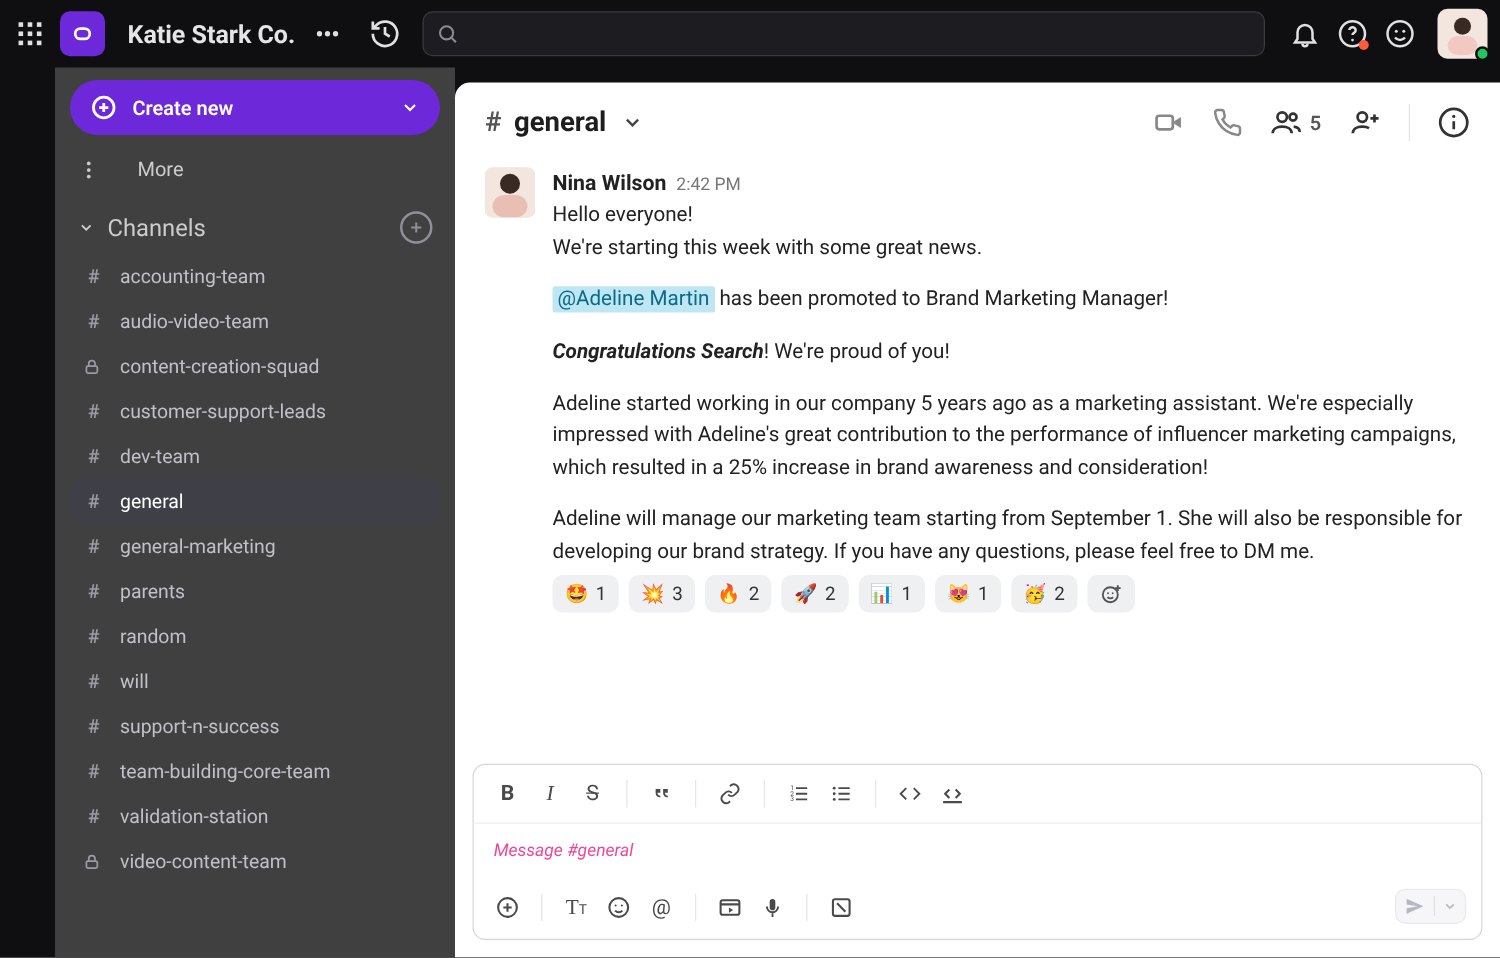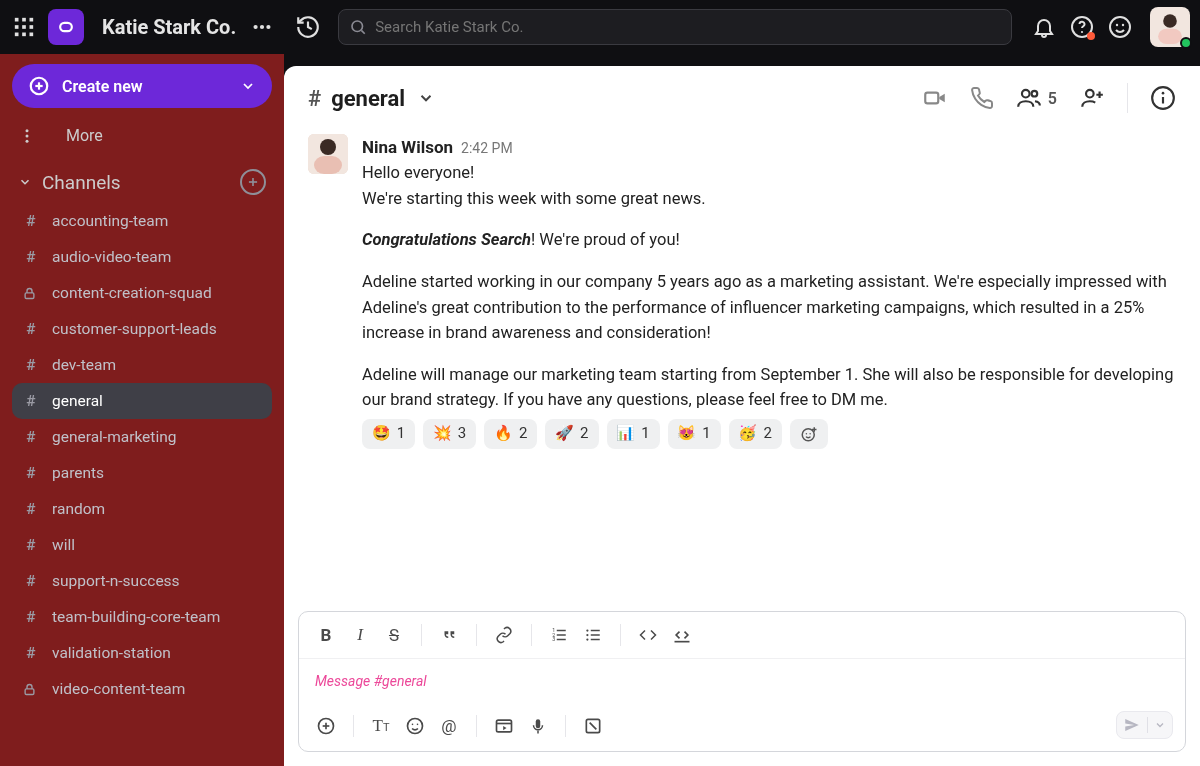--- a/index.html
+++ b/index.html
@@ -7,21 +7,21 @@
   .topbar { display: flex; align-items: center; height: 54px; background: #0f0f12; padding: 0 10px; gap: 10px; }
   .tb-icon { width: 28px; height: 28px; display: flex; align-items: center; justify-content: center; color: #e0e0e0; border-radius: 6px; }
   .logo-badge { width: 36px; height: 36px; border-radius: 8px; background: #6d28d9; display:flex; align-items:center; justify-content:center; font-weight:700; color:#fff; font-size:18px;}
   .ws-name { color: #e5e5e5; font-weight: 700; font-size: 20px; margin-left: 8px; }
   .search { flex: 1; height: 36px; border: 1px solid #3a3a40; border-radius: 8px; background: #1d1d21; display: flex; align-items: center; padding: 0 10px; color: #8a8a93; gap: 8px; margin-left: 6px; margin-right: 8px; }
   .search input { flex: 1; background: transparent; border: none; outline: none; color: #ddd; font-size: 15px; }
   .avatar { width: 40px; height: 40px; border-radius: 8px; background: #f2e6df; position: relative; overflow: visible; }
   .avatar .status { position: absolute; right: -2px; bottom: -2px; width: 12px; height: 12px; border-radius: 50%; background: #22c55e; border: 2px solid #0f0f12; }
 
   .body { display: flex; height: calc(766px - 54px); }
-  .sidebar { width: 284px; background: #7f1d1d; display: flex; flex-direction: column; padding: 10px 12px 0 12px; overflow: hidden; }
+  .sidebar { width: 320px; background: #404040; display: flex; flex-direction: column; padding: 10px 12px 0 12px; overflow: hidden; margin-left: 44px; }
   .create-btn { background: #6d28d9; color: #fff; border-radius: 999px; height: 44px; display: flex; align-items: center; padding: 0 16px; gap: 12px; font-weight: 600; font-size: 16px; justify-content: space-between; }
   .create-left { display:flex; align-items:center; gap:12px; }
   .more-row { display: flex; align-items: center; gap: 30px; color: #ccc; padding: 18px 6px 10px; font-size: 16px; }
   .section-header { display: flex; align-items: center; justify-content: space-between; padding: 14px 6px 8px; color: #ccc; font-size: 19px; }
   .section-header .left { display:flex; align-items:center; gap:10px; }
   .chev { width: 14px; height: 14px; }
   .plus-circle { width: 26px; height: 26px; border: 2px solid #8f8f98; border-radius: 50%; display:flex; align-items:center; justify-content:center; color:#8f8f98; font-size:16px; line-height: 1; }
   .channels { overflow-y: auto; }
   .channel { display: flex; align-items: center; gap: 12px; height: 36px; padding: 0 10px; border-radius: 10px; color: #c0c0c8; font-size: 15.5px; }
   .channel.active { background: #3f3f47; color: #fff; }
@@ -94,21 +94,20 @@
         <path d="M3 12a9 9 0 1 0 2.6-6.3L3 8"></path>
         <polyline points="3 3 3 8 8 8"></polyline>
         <polyline points="12 7 12 12 15.5 14"></polyline>
       </svg>
   </div>
   <div class="search">
     <svg width="18" height="18" viewBox="0 0 24 24" fill="none" stroke="#8a8a93" stroke-width="2.2">
         <circle cx="11" cy="11" r="7"></circle>
         <line x1="21" y1="21" x2="16.5" y2="16.5"></line>
       </svg>
-    <input placeholder="Search Katie Stark Co." style="">
   </div>
   <div class="tb-icon">
     <svg width="24" height="24" viewBox="0 0 24 24" fill="none" stroke="#e0e0e0" stroke-width="2">
         <path d="M18 16v-5a6 6 0 10-12 0v5l-2 3h16z"></path>
         <path d="M10 20a2 2 0 004 0"></path>
       </svg>
   </div>
   <div class="tb-icon" style="position:relative;">
     <svg width="24" height="24" viewBox="0 0 24 24" fill="none" stroke="#e0e0e0" stroke-width="2">
         <circle cx="12" cy="12" r="10"></circle>
@@ -295,20 +294,23 @@
               <rect x="6" y="22" width="28" height="18" rx="10" fill="#e9bfb3"></rect>
             </svg>
         </div>
         <div class="body-col">
           <div class="head">
             <span class="author">Nina Wilson</span>
             <span class="time">2:42 PM</span>
           </div>
           <div>Hello everyone!</div>
           <div class="para">We're starting this week with some great news.</div>
+          <div class="para">
+            <span class="mention">@Adeline Martin</span><span> has been promoted to Brand Marketing Manager!</span>
+          </div>
           <div class="para">
             <strong><em>Congratulations Search</em></strong><span>! We're proud of you!</span>
           </div>
           <div class="para">Adeline started working in our company 5 years ago as a marketing assistant. We're especially impressed with Adeline's great contribution to the performance of influencer marketing campaigns, which resulted in a 25% increase in brand awareness and consideration!</div>
           <div>Adeline will manage our marketing team starting from September 1. She will also be responsible for developing our brand strategy. If you have any questions, please feel free to DM me.</div>
           <div class="reactions" id="reactions-container">
               <span class="react">
                 <span>🤩</span>
                 <span>1</span>
               </span>

